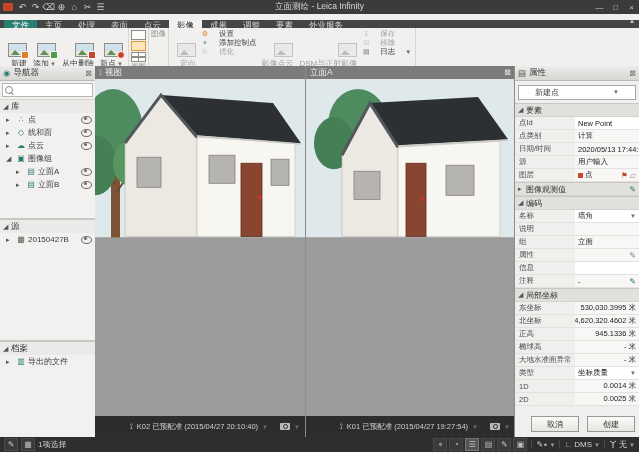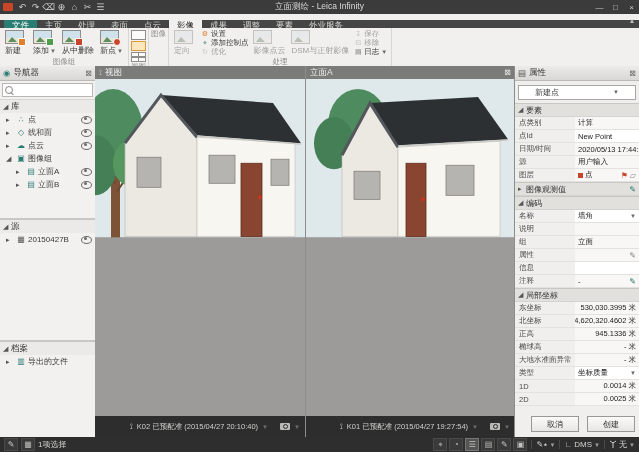--- a/index.html
+++ b/index.html
@@ -24,40 +24,40 @@
   .tab{padding:0 8px;display:flex;align-items:center;color:#d6d6d4;font-size:8.5px;cursor:default;}
   .tab-file{background:#2a7d72;color:#fff;}
   .tab-active{background:#f1f0ef;color:#222;}
   .ribbon-collapse{position:absolute;right:5px;top:16px;color:#bdbdbd;font-size:8px;}
   
   .ribbon{position:absolute;left:0;top:28px;right:0;height:38px;background:#f1f0ef;
     border-bottom:1px solid #aeacaa;display:flex;}
   .rgroup{display:flex;flex-direction:column;border-right:1px solid #d8d6d3;padding:1px 2px 0 2px;}
   .rgroup-body{flex:1;display:flex;align-items:flex-start;}
   .rgroup-label{height:9px;line-height:9px;text-align:center;font-size:7.5px;color:#8e8c89;}
-  .bigbtn{display:flex;flex-direction:column;align-items:flex-start;padding:1px 3px;font-size:8px;
+  .bigbtn{display:flex;flex-direction:column;align-items:flex-end;padding:14px 3px;font-size:8px;
     color:#3a3a3a;min-width:22px;}
   .bigbtn .cap{display:flex;align-items:center;gap:1px;white-space:nowrap;}
   .caret{font-size:6px;color:#6b6b6b;}
   .photo{width:17px;height:12px;border:1px solid #8f8d8a;position:relative;margin-bottom:1px;
     background:linear-gradient(#cfe2ec 55%,#e9e4d9 45%);}
   .photo::after{content:'';position:absolute;left:2px;bottom:1px;width:0;height:0;
     border-left:4px solid transparent;border-right:5px solid transparent;border-bottom:5px solid #5d8f5b;}
   .badge{position:absolute;right:-3px;bottom:-3px;width:6px;height:6px;border-radius:1px;border:1px solid #fff;}
   .b-or{background:#e07f2d;}.b-gr{background:#4d9e4a;}.b-rd{background:#c8452a;}.b-tl{background:#2a7d72;}
   .dis{opacity:.45;filter:grayscale(.7);}
   .viewstack{display:flex;flex-direction:column;gap:1px;padding-top:1px;}
   .vbox{width:13px;height:8px;border:1px solid #8f8d8a;background:#fbfbfa;}
   .vbox-split{background:linear-gradient(90deg,#fbfbfa 46%,#8f8d8a 46%,#8f8d8a 54%,#fbfbfa 54%);}
   .vbox-on{border-color:#d99b3c;background:#fce6bd;}
   .vbox-grid{background:
      linear-gradient(90deg,transparent 46%,#8f8d8a 46%,#8f8d8a 54%,transparent 54%),
      linear-gradient(0deg,transparent 42%,#8f8d8a 42%,#8f8d8a 58%,transparent 58%),#fbfbfa;}
   .smallcol{display:flex;flex-direction:column;justify-content:flex-start;gap:1px;padding:1px 2px;}
-  .smallbtn{display:flex;align-items:center;gap:2px;font-size:7.5px;color:#3a3a3a;white-space:nowrap;height:8px;}
+  .smallbtn{display:flex;align-items:center;gap:10px;font-size:7.5px;color:#3a3a3a;white-space:nowrap;height:8px;}
   .sb-ico{font-size:7px;width:8px;text-align:center;}
   .c-orange{color:#e07f2d;}.c-teal{color:#2a7d72;}.c-gray{color:#8a8886;}
   
   .panel-h{height:14px;display:flex;align-items:center;gap:3px;padding:0 3px;
     background:linear-gradient(#ecebe9,#d9d7d4);border-bottom:1px solid #bcbab7;font-size:8.5px;color:#333;}
   .panel-h .pin{margin-left:auto;color:#6f6d6b;font-size:8px;}
   .exp{font-size:7px;color:#555;width:8px;display:inline-block;}
   
   .nav{position:absolute;left:0;top:66px;width:95px;bottom:15px;background:#f2f1f0;
     border-right:1px solid #8f8d8b;display:flex;flex-direction:column;}
@@ -433,26 +433,26 @@
       <span>新建点</span>
       <span class="caret">▼</span>
     </span>
   </div>
 
   <div class="psec-h">
     <span class="exp">◢</span>
     <span>要素</span>
   </div>
   <div class="prow">
+    <span class="plab">点Id</span>
+    <span class="pval edit">New Point</span>
+  </div>
+  <div class="prow">
     <span class="plab">点类别</span>
     <span class="pval">计算</span>
-  </div>
-  <div class="prow">
-    <span class="plab">点Id</span>
-    <span class="pval edit">New Point</span>
   </div>
   <div class="prow">
     <span class="plab">日期/时间</span>
     <span class="pval">2020/05/13 17:44:24</span>
   </div>
   <div class="prow">
     <span class="plab">源</span>
     <span class="pval">用户输入</span>
   </div>
   <div class="prow">

